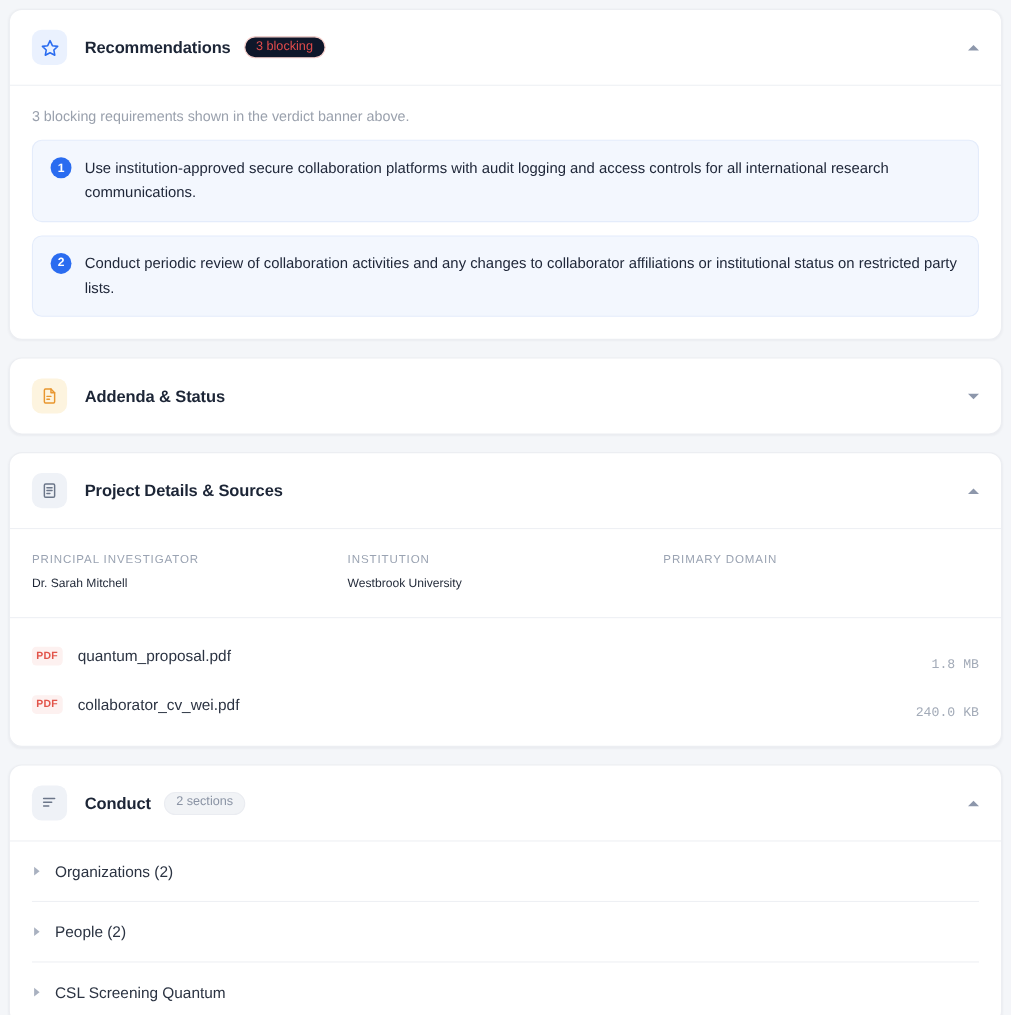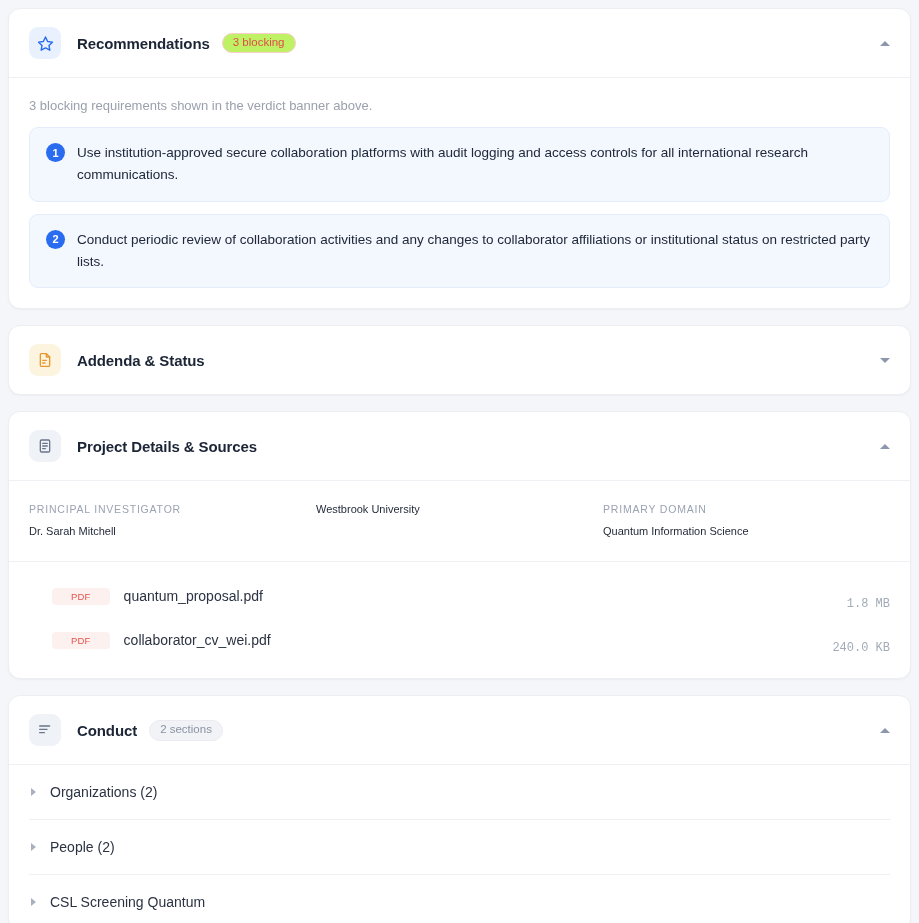--- a/index.html
+++ b/index.html
@@ -64,21 +64,21 @@
     display: inline-block;
     margin-left: 12px;
     font-size: 11.5px;
     padding: 3px 10px 4px;
     border-radius: 999px;
     line-height: 1;
     vertical-align: 2px;
   }
   .badge.danger {
     color: #e24b4b;
-    background: #bef264;
+    background: #0f172a;
     border: 1px solid #f6cfcb;
   }
   .badge.neutral {
     color: #8a93a4;
     background: #f1f3f6;
     border: 1px solid #eaecf1;
   }
 
   .chev {
     margin-left: auto;
@@ -161,28 +161,27 @@
   .files { padding: 12px 20px 16px; }
   .file-row {
     display: flex;
     align-items: center;
     padding: 7px 0;
     cursor: pointer;
   }
   .file-tag {
     flex: 0 0 auto;
     font-size: 9.5px;
-    font-weight: normal;
+    font-weight: bold;
     color: #e2544a;
     background: #fdf1f0;
     border-radius: 4px;
-    padding: 3px 19px;
+    padding: 3px 4px;
     margin-right: 14px;
     letter-spacing: 0.2px;
-    margin-left: 23px;
   }
   .file-name {
     font-size: 14px;
     color: #2b3342;
   }
   .file-size {
     margin-left: auto;
     font-size: 12px;
     color: #a3abb8;
     font-family: "Liberation Mono", monospace;
@@ -273,25 +272,25 @@
       <span class="hdr-title">Project Details &amp; Sources</span>
       <span class="chev up"></span>
     </div>
 
     <div class="meta-grid">
       <div>
         <div class="meta-label">PRINCIPAL INVESTIGATOR</div>
         <div class="meta-value">Dr. Sarah Mitchell</div>
       </div>
       <div>
+        <div class="meta-label">INSTITUTION</div>
         <div class="meta-value">Westbrook University</div>
       </div>
       <div>
         <div class="meta-label">PRIMARY DOMAIN</div>
-        <div class="meta-value">Quantum Information Science</div>
       </div>
     </div>
 
     <div class="files">
       <div class="file-row">
         <span class="file-tag">PDF</span>
         <span class="file-name">quantum_proposal.pdf</span>
         <span class="file-size">1.8 MB</span>
       </div>
       <div class="file-row">

